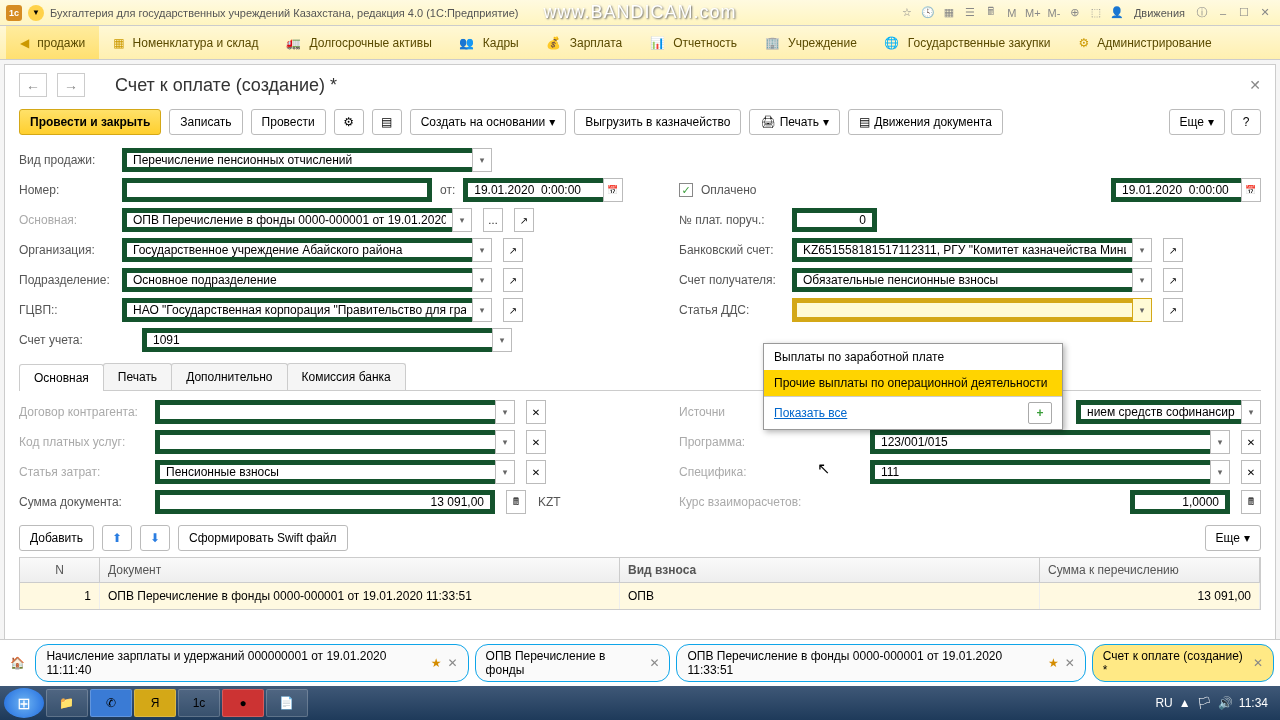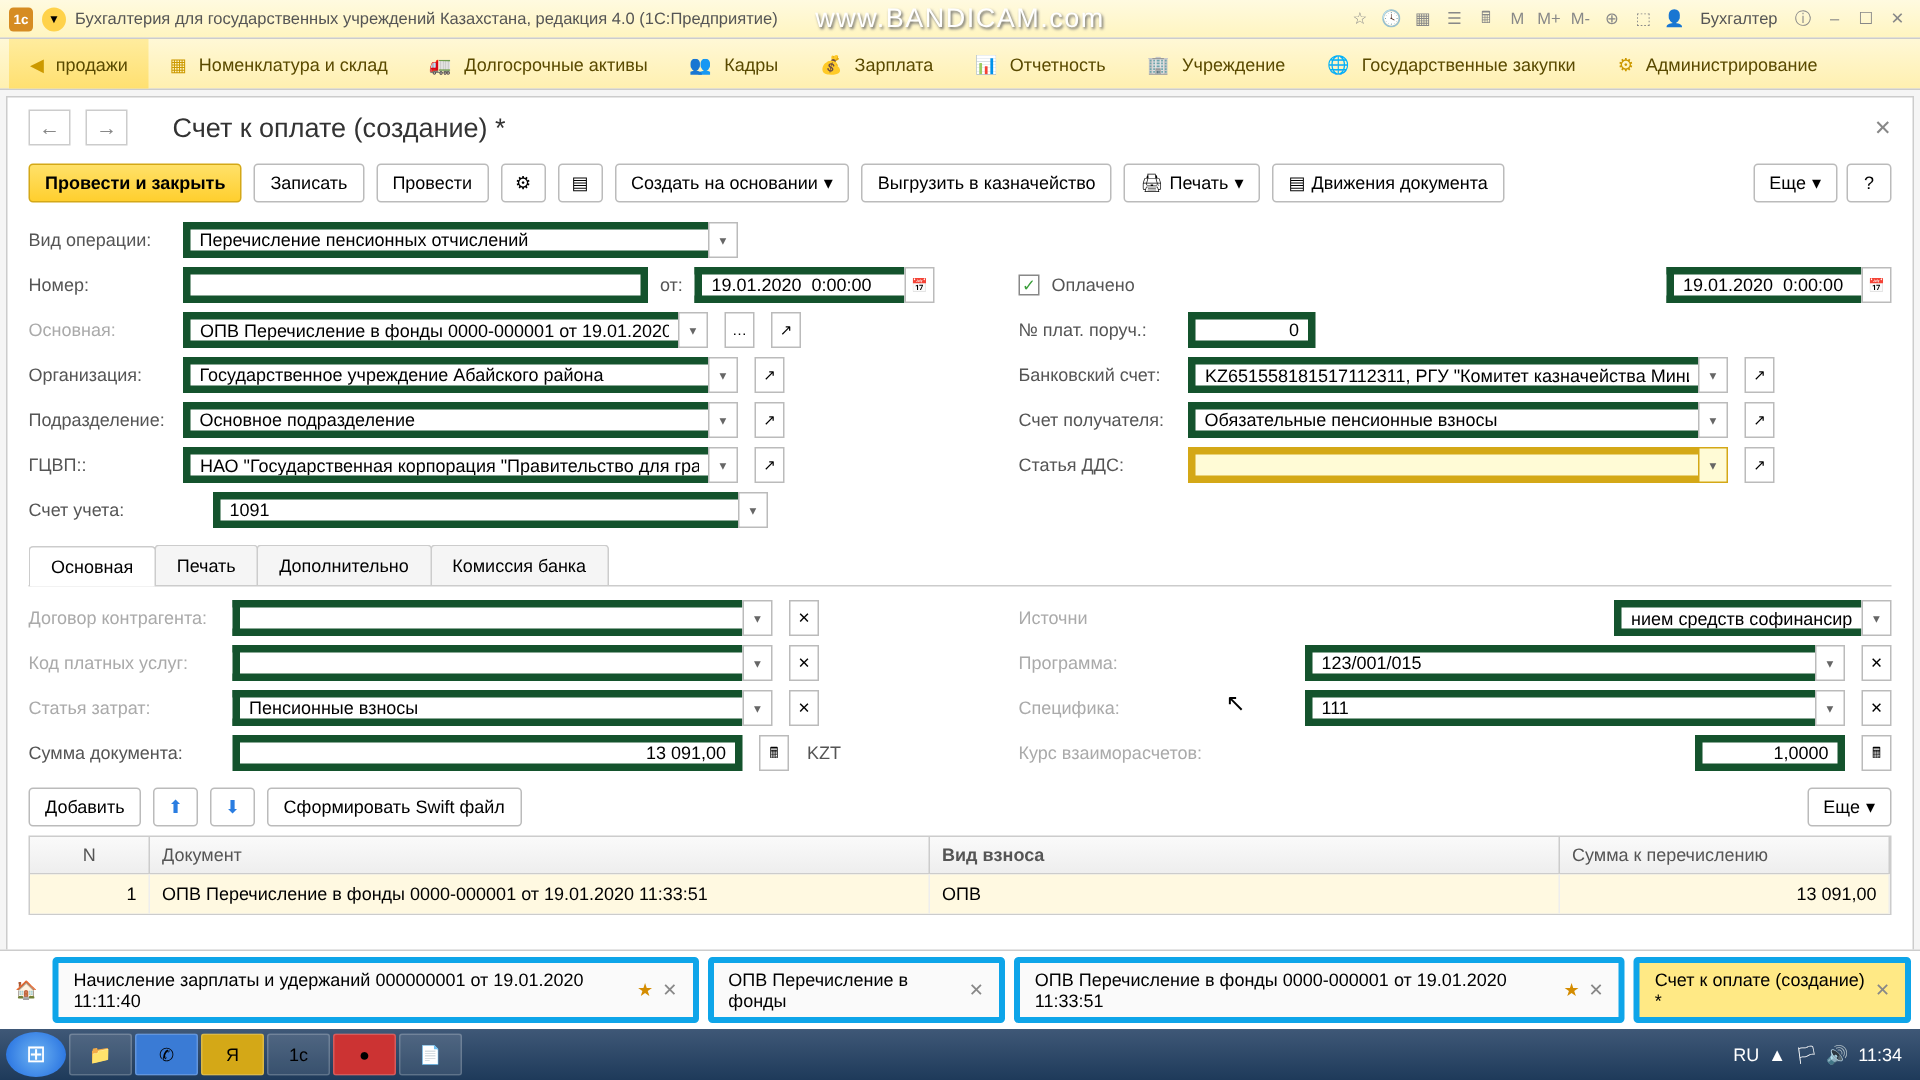--- a/index.html
+++ b/index.html
@@ -43,21 +43,21 @@
 .dropdown .opt.sel { background:#ffd400; }
 .dropdown .bot { border-top:1px solid #ccc; padding:5px 10px; display:flex; align-items:center; justify-content:space-between;}
 .dropdown .bot a { color:#0066cc; text-decoration:underline; cursor:pointer; font-size:12px;}
 .addbtn { width:24px;height:22px;border:1px solid #aaa;display:flex;align-items:center;justify-content:center;color:#3a9e3a;font-weight:bold;border-radius:2px;cursor:pointer;background:#fff;}
 .table { border:1px solid #ccc; margin-top:4px; }
 .thead { display:flex; background:linear-gradient(#fafafa,#eee); border-bottom:1px solid #ccc; }
 .th { padding:5px 8px; border-right:1px solid #ccc; color:#555; }
 .trow { display:flex; background:#fff9e1; }
 .td { padding:6px 8px; border-right:1px solid #eee; }
 .bottom-tabs { position:absolute; bottom:34px; left:0; right:0; background:#fff; border-top:1px solid #ccc; display:flex; padding:4px 6px; gap:6px; align-items:center;}
-.btab { border:4px solid #0ea5e9; padding:4px 10px; background:#fafafa; border-radius:3px; display:flex;align-items:center;gap:6px;cursor:pointer;font-size:11px;}
+.btab { border:1px solid #0ea5e9; padding:4px 10px; background:#fafafa; border-radius:13px; display:flex;align-items:center;gap:6px;cursor:pointer;font-size:11px;}
 .btab.active { background:#ffe985; }
 .btab .x { color:#888; cursor:pointer; }
 .home-ic { width:24px;display:flex;align-items:center;justify-content:center;cursor:pointer;}
 .taskbar { position:absolute; bottom:0; left:0; right:0; height:34px; background:linear-gradient(#3f5877,#1e3a5a); display:flex; align-items:center; padding:0 4px; gap:2px;}
 .taskbar .start { width:40px; height:30px; background:radial-gradient(circle,#6db3f2,#1e69de); border-radius:50%; display:flex;align-items:center;justify-content:center;}
 .taskbar .tapp { width:42px; height:28px; background:rgba(255,255,255,0.1); border:1px solid rgba(255,255,255,0.2); border-radius:2px;display:flex;align-items:center;justify-content:center;}
 .taskbar .tray { margin-left:auto; display:flex;align-items:center;gap:6px;color:#fff;font-size:11px;padding-right:8px;}
 .chk { width:14px;height:14px;border:1px solid #888;display:inline-flex;align-items:center;justify-content:center;color:#3a9e3a;font-size:11px;background:#fff;}
 .cursor { position:absolute; left:812px; top:394px; z-index:60; font-size:16px; pointer-events:none;}
 .yellow-inp { background:#fffbd6 !important; border-color:#d4a817 !important; }
@@ -74,21 +74,21 @@
     <span>🕓</span>
     <span>▦</span>
     <span>☰</span>
     <span>🖩</span>
     <span>M</span>
     <span>M+</span>
     <span>M-</span>
     <span>⊕</span>
     <span>⬚</span>
     <span>👤</span>
-    <span style="width:auto;padding:0 4px;color:#555;">Бухгалтер</span>
+    <span style="width:auto;padding:0 4px;color:#555;">Движения</span>
     <span>ⓘ</span>
     <span>–</span>
     <span>☐</span>
     <span>✕</span>
   </div>
 </div>
 <div class="watermark">www.BANDICAM.com</div>
 
 <div class="mainmenu">
   <div class="mm">
@@ -148,21 +148,21 @@
     <button class="btn">🖨 <span>Печать</span> ▾</button>
     <button class="btn">▤ <span>Движения документа</span></button>
     <div style="margin-left:auto;display:flex;gap:6px;">
       <button class="btn"><span>Еще</span> ▾</button>
       <button class="btn ic">?</button>
     </div>
   </div>
 
   <div class="form">
     <div class="row">
-      <span class="lbl">Вид операции:</span>
+      <span class="lbl">Вид продажи:</span>
       <div class="select-wrap">
           <input class="inp" style="width: 350px;" value="Перечисление пенсионных отчислений">
           <div class="ddbtn">▾</div>
         </div>
     </div>
 
     <div class="two-col">
       <div class="leftc">
         <div class="row">
           <span class="lbl">Номер:</span>
@@ -344,20 +344,28 @@
       </div>
       <div class="trow">
         <div class="td" style="width:80px;text-align:right;">1</div>
         <div class="td" style="width:520px;">ОПВ Перечисление в фонды 0000-000001 от 19.01.2020 11:33:51</div>
         <div class="td" style="width:420px;">ОПВ</div>
         <div class="td" style="flex:1;text-align:right;">13 091,00</div>
       </div>
     </div>
   </div>
 
+  <div class="dropdown" style="left:758px; top:278px;">
+    <div class="opt">Выплаты по заработной плате</div>
+    <div class="opt sel">Прочие выплаты по операционной деятельности</div>
+    <div class="bot">
+      <a>Показать все</a>
+      <div class="addbtn">+</div>
+    </div>
+  </div>
   <div class="cursor">↖</div>
 </div>
 
 <div class="bottom-tabs">
   <div class="home-ic">🏠</div>
   <div class="btab">
       <span>Начисление зарплаты и удержаний 000000001 от 19.01.2020 11:11:40</span> 
       <span style="color:#d48c00">★</span>
       <span class="x">✕</span>
     </div>

